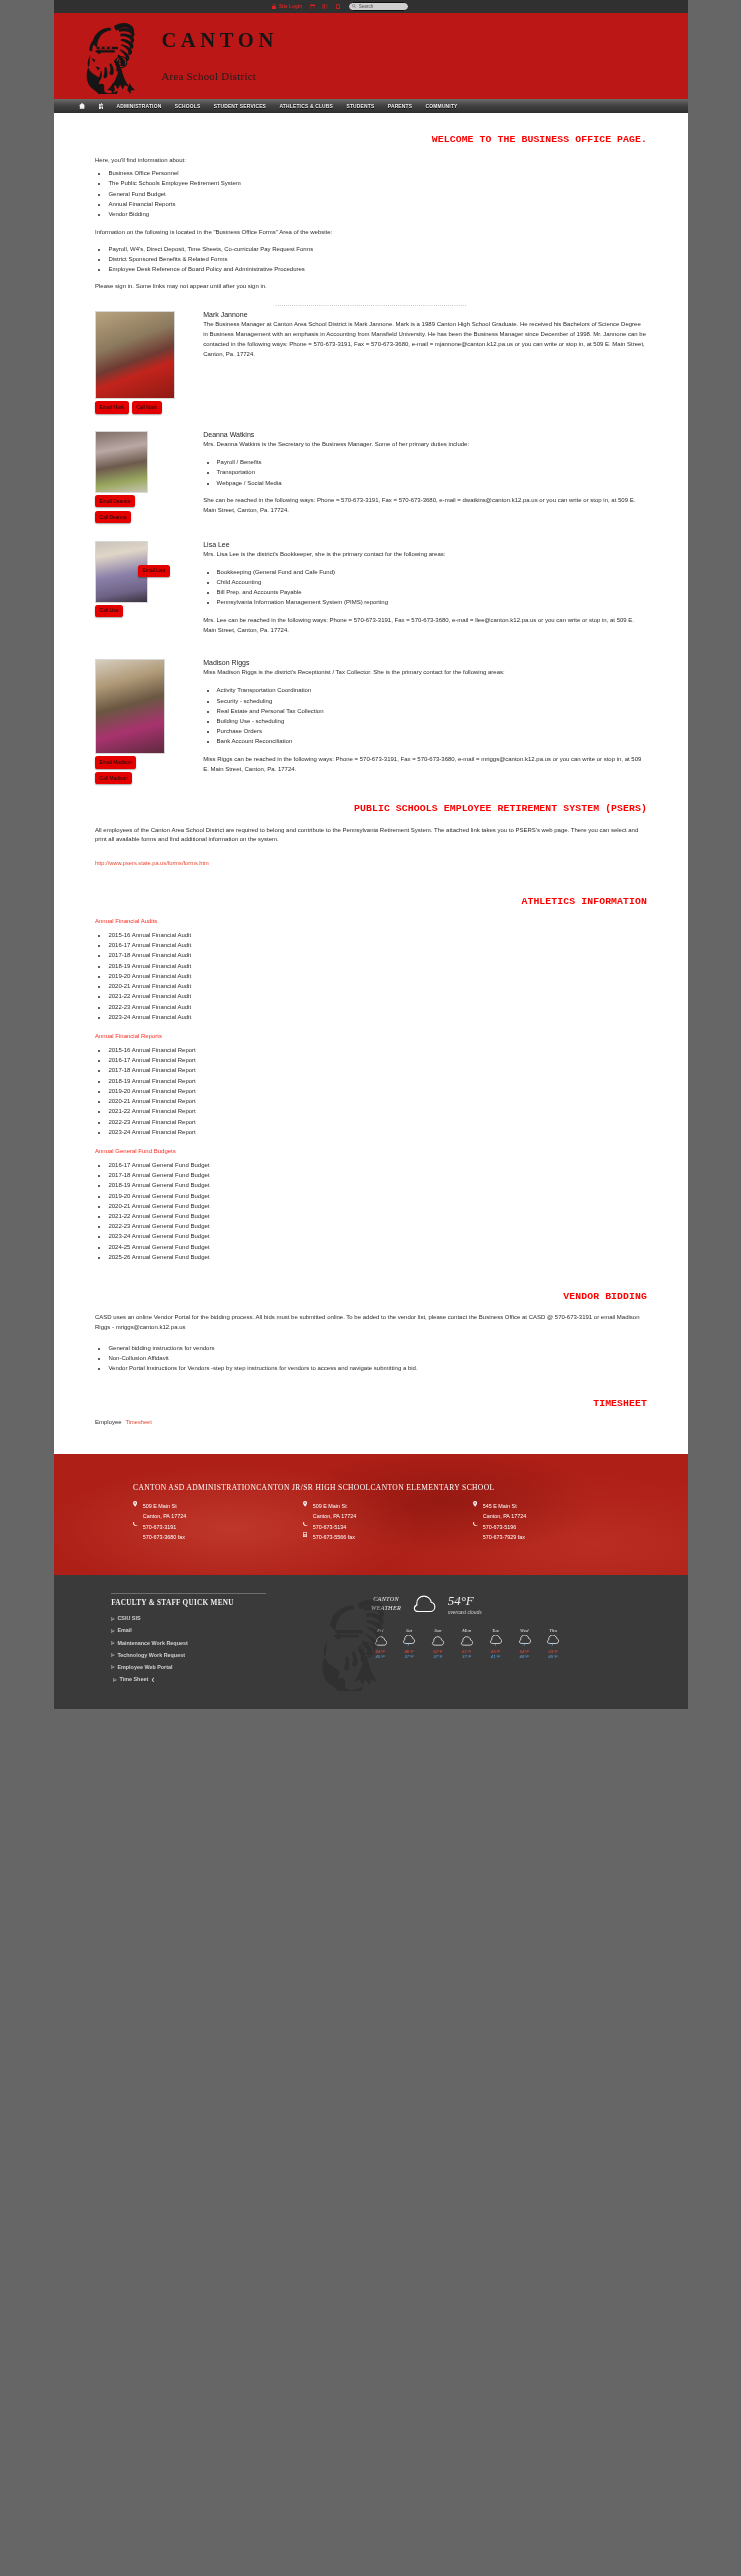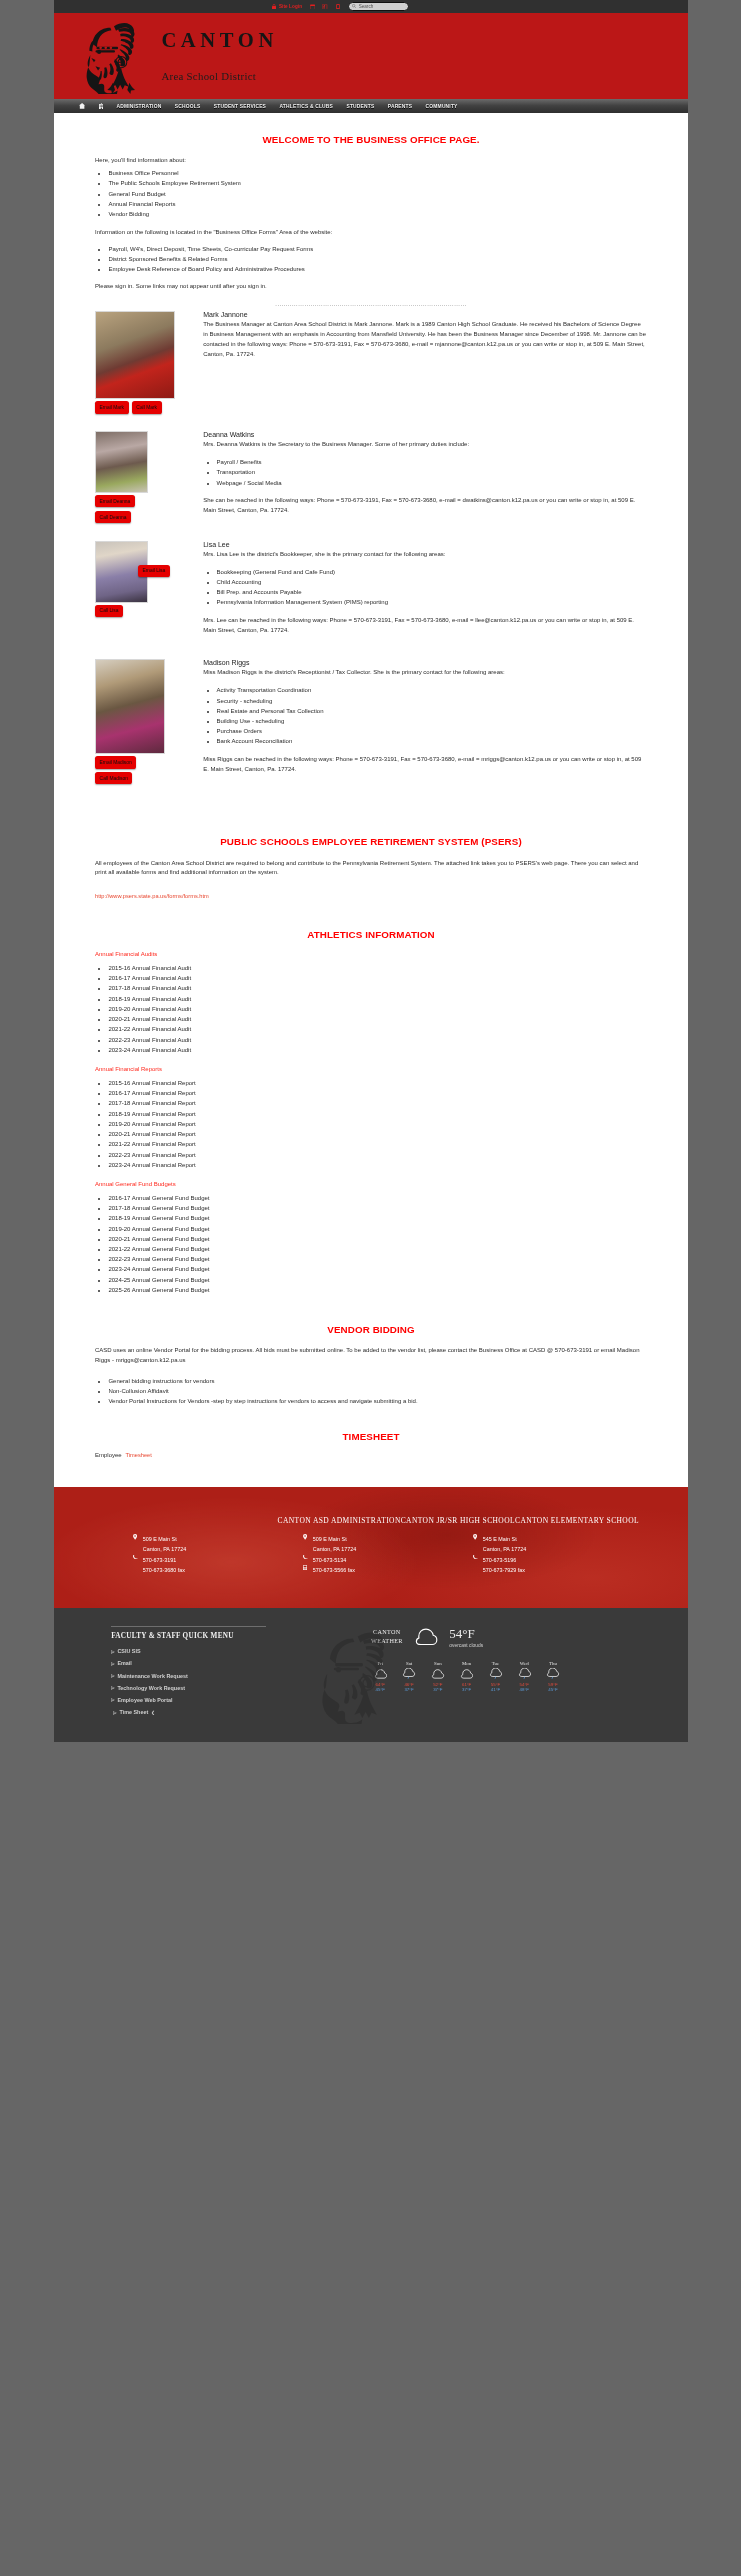--- a/index.html
+++ b/index.html
@@ -78,24 +78,24 @@
     letter-spacing: 0.2px;
     white-space: nowrap;
     text-shadow: 0 0.5px 0 #000;
   }
   .nav-icon { font-size: 6.2px; line-height: 1; }
 
   
   .content { padding: 15.5px 41px 23px 41px; }
   h1.red {
     color: #ff0000;
-    font-family: Liberation Sans, sans-serif;
+    font-family: Liberation Mono, monospace;
     font-size: 9.8px;
     font-weight: bold;
-    text-align: center;
+    text-align: right;
     letter-spacing: 0.1px;
     margin: 5.2px 0 11.3px;
   }
   p.body {
     font-size: 6px;
     color: #2b2b2b;
     line-height: 1.62;
     margin: 0 0 3.1px;
   }
   ul.body {
@@ -168,21 +168,21 @@
   }
   .footer-red::before {
     content: "";
     position: absolute; inset: 0;
     background:
       radial-gradient(ellipse 268px 93px at 28% 62%, rgba(255,140,110,.22), transparent 70%),
       radial-gradient(ellipse 216px 77px at 62% 40%, rgba(120,18,12,.45), transparent 70%),
       radial-gradient(ellipse 309px 103px at 85% 75%, rgba(255,120,90,.16), transparent 70%);
     pointer-events: none;
   }
-  .footer-red-inner { position: relative; padding: 0 49px; text-align: right; }
+  .footer-red-inner { position: relative; padding: 0 49px; }
   .foot-titles {
     font-family: "Liberation Serif", serif;
     font-size: 7.5px;
     letter-spacing: 0.4px;
     margin-bottom: 9.3px;
     padding-left: 30px;
     white-space: nowrap;
   }
   .foot-cols { display: flex; gap: 0; }
   .foot-col { width: 170px; padding-left: 30px; }
@@ -214,20 +214,21 @@
     position: absolute;
     left: 260px; top: 17.5px;
     width: 90px; height: 98px;
     opacity: .30;
     pointer-events: none;
   }
   .weather {
     margin-left: 98px;
     color: #ececec;
     width: 216px;
+    font-style: italic;
   }
   .weather-top { display: flex; align-items: center; gap: 11.3px; }
   .wx-label {
     font-family: "Liberation Serif", serif;
     font-size: 6.2px; line-height: 1.45; text-align: center; letter-spacing: 0.3px;
   }
   .wx-temp { font-size: 13px; font-family: "Liberation Serif", serif; }
   .wx-desc { font-size: 4.9px; color: #cfcfcf; margin-top: 1px; }
   .wx-days { display: flex; gap: 10.3px; margin-top: 13.4px; }
   .wx-day { width: 18.5px; text-align: center; }
@@ -458,21 +459,21 @@
             <li>Real Estate and Personal Tax Collection</li>
             <li>Building Use - scheduling</li>
             <li>Purchase Orders</li>
             <li>Bank Account Reconciliation</li>
           </ul>
           <p class="body" style="margin-top:8.2px">Miss Riggs  can be reached in the following ways: Phone = 570-673-3191, Fax = 570-673-3680, e-mail = mriggs@canton.k12.pa.us or you can write or stop in, at 509 E. Main Street, Canton, Pa. 17724.</p>
         </div>
       </div>
     </div>
 
-    <h1 class="red" style="margin-top:52px">PUBLIC SCHOOLS EMPLOYEE RETIREMENT SYSTEM (PSERS)</h1>
+    <h1 class="red" style="margin-top:19px">PUBLIC SCHOOLS EMPLOYEE RETIREMENT SYSTEM (PSERS)</h1>
     <p class="body">All employees of the Canton Area School District are required to belong and contribute to the Pennsylvania Retirement System.  The attached link takes you to PSERS's web page.  There you can select and print all available forms and find additional information on the system.</p>
     <p style="margin-top:13.4px"><a class="link" href="#">http://www.psers.state.pa.us/forms/forms.htm</a></p>
 
     <h1 class="red" style="margin-top:30px">ATHLETICS INFORMATION</h1>
 
     <h3 class="sub">Annual Financial Audits</h3>
     <ul class="body">
       <li>2015-16 Annual Financial Audit</li>
       <li>2016-17 Annual Financial Audit</li>
       <li>2017-18 Annual Financial Audit</li>

